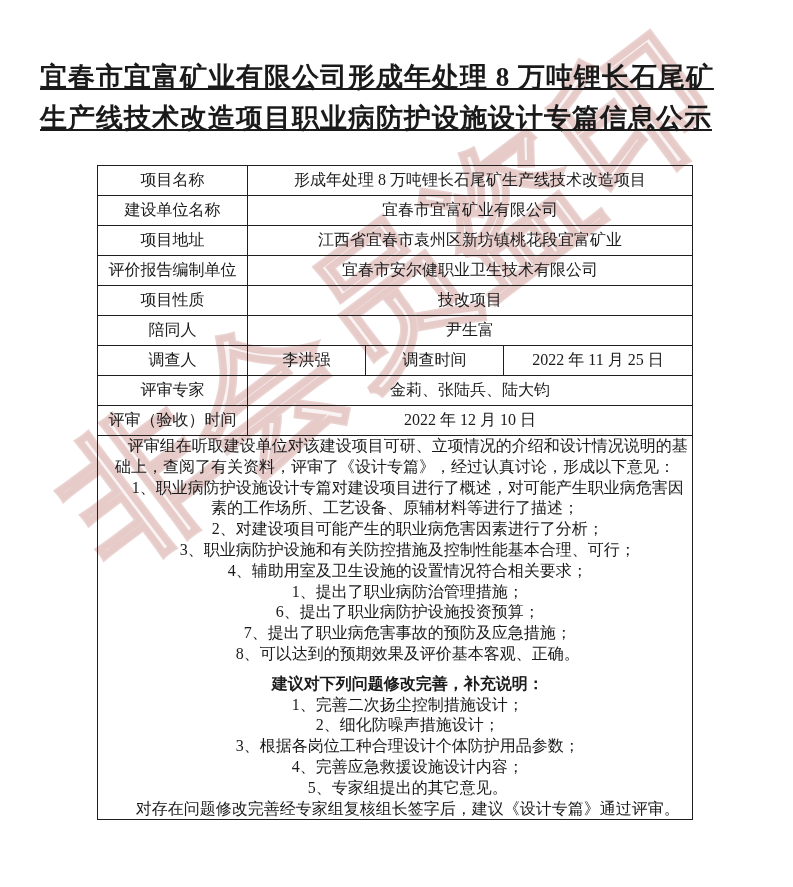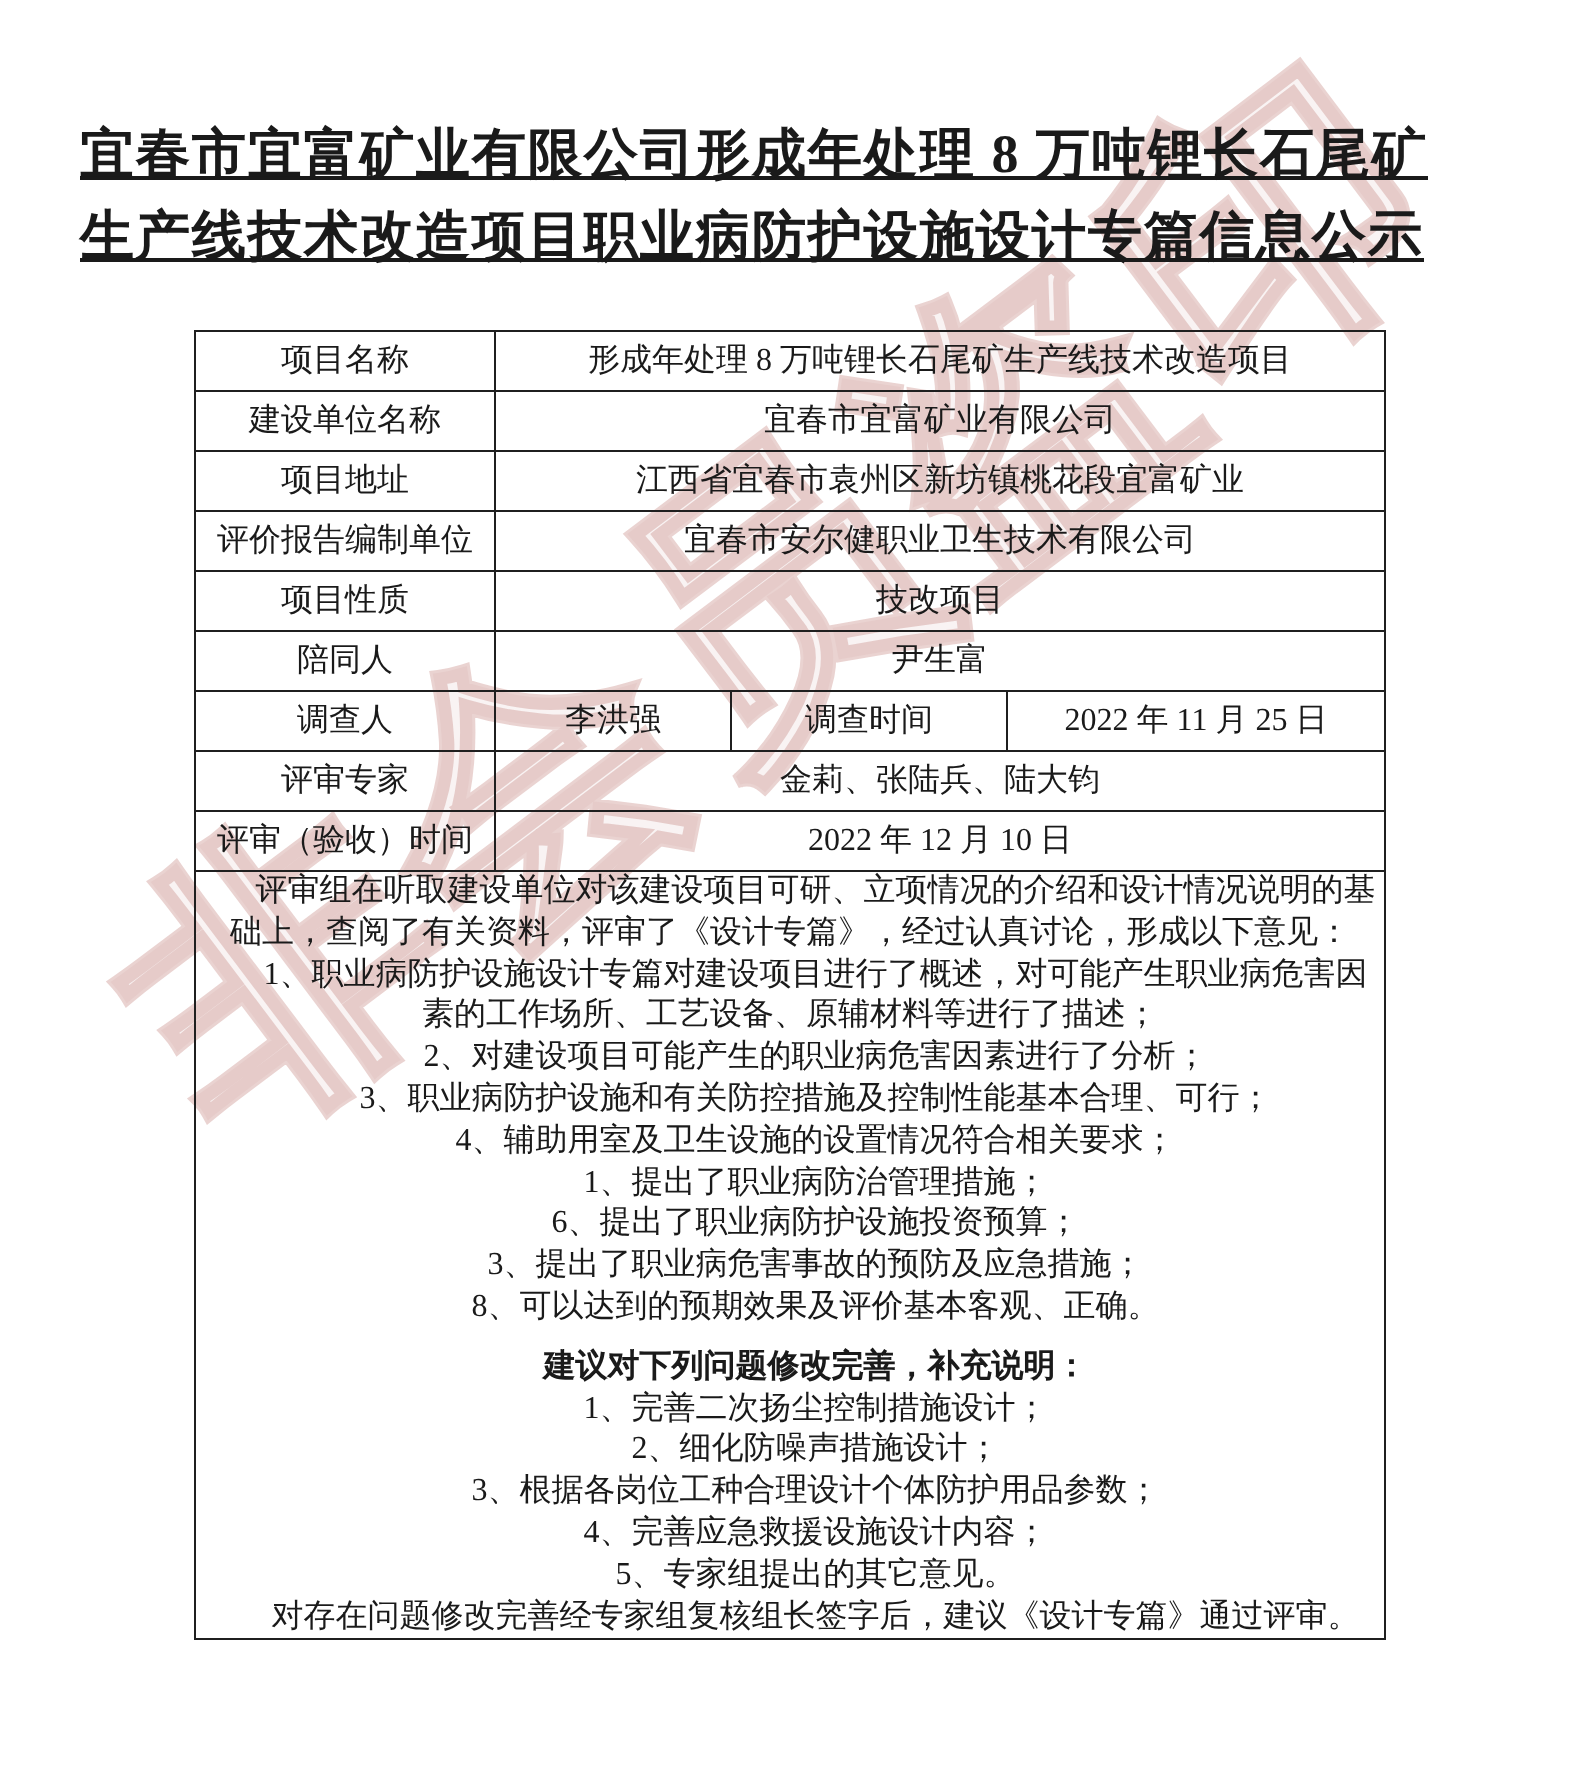--- a/index.html
+++ b/index.html
@@ -124,21 +124,21 @@
         </tr>
         <tr>
           <td class="opinion-cell" colspan="4">
             <div class="para">评审组在听取建设单位对该建设项目可研、立项情况的介绍和设计情况说明的基础上，查阅了有关资料，评审了《设计专篇》，经过认真讨论，形成以下意见：</div>
             <div class="para">1、职业病防护设施设计专篇对建设项目进行了概述，对可能产生职业病危害因素的工作场所、工艺设备、原辅材料等进行了描述；</div>
             <div class="para">2、对建设项目可能产生的职业病危害因素进行了分析；</div>
             <div class="para">3、职业病防护设施和有关防控措施及控制性能基本合理、可行；</div>
             <div class="para">4、辅助用室及卫生设施的设置情况符合相关要求；</div>
             <div class="para">1、提出了职业病防治管理措施；</div>
             <div class="para">6、提出了职业病防护设施投资预算；</div>
-            <div class="para">3、提出了职业病危害事故的预防及应急措施；</div>
+            <div class="para">7、提出了职业病危害事故的预防及应急措施；</div>
             <div class="para">8、可以达到的预期效果及评价基本客观、正确。</div>
             <div class="para suggest-head">建议对下列问题修改完善，补充说明：</div>
             <div class="para">1、完善二次扬尘控制措施设计；</div>
             <div class="para">2、细化防噪声措施设计；</div>
             <div class="para">3、根据各岗位工种合理设计个体防护用品参数；</div>
             <div class="para">4、完善应急救援设施设计内容；</div>
             <div class="para">5、专家组提出的其它意见。</div>
             <div class="para">对存在问题修改完善经专家组复核组长签字后，建议《设计专篇》通过评审。</div>
           </td>
         </tr>

